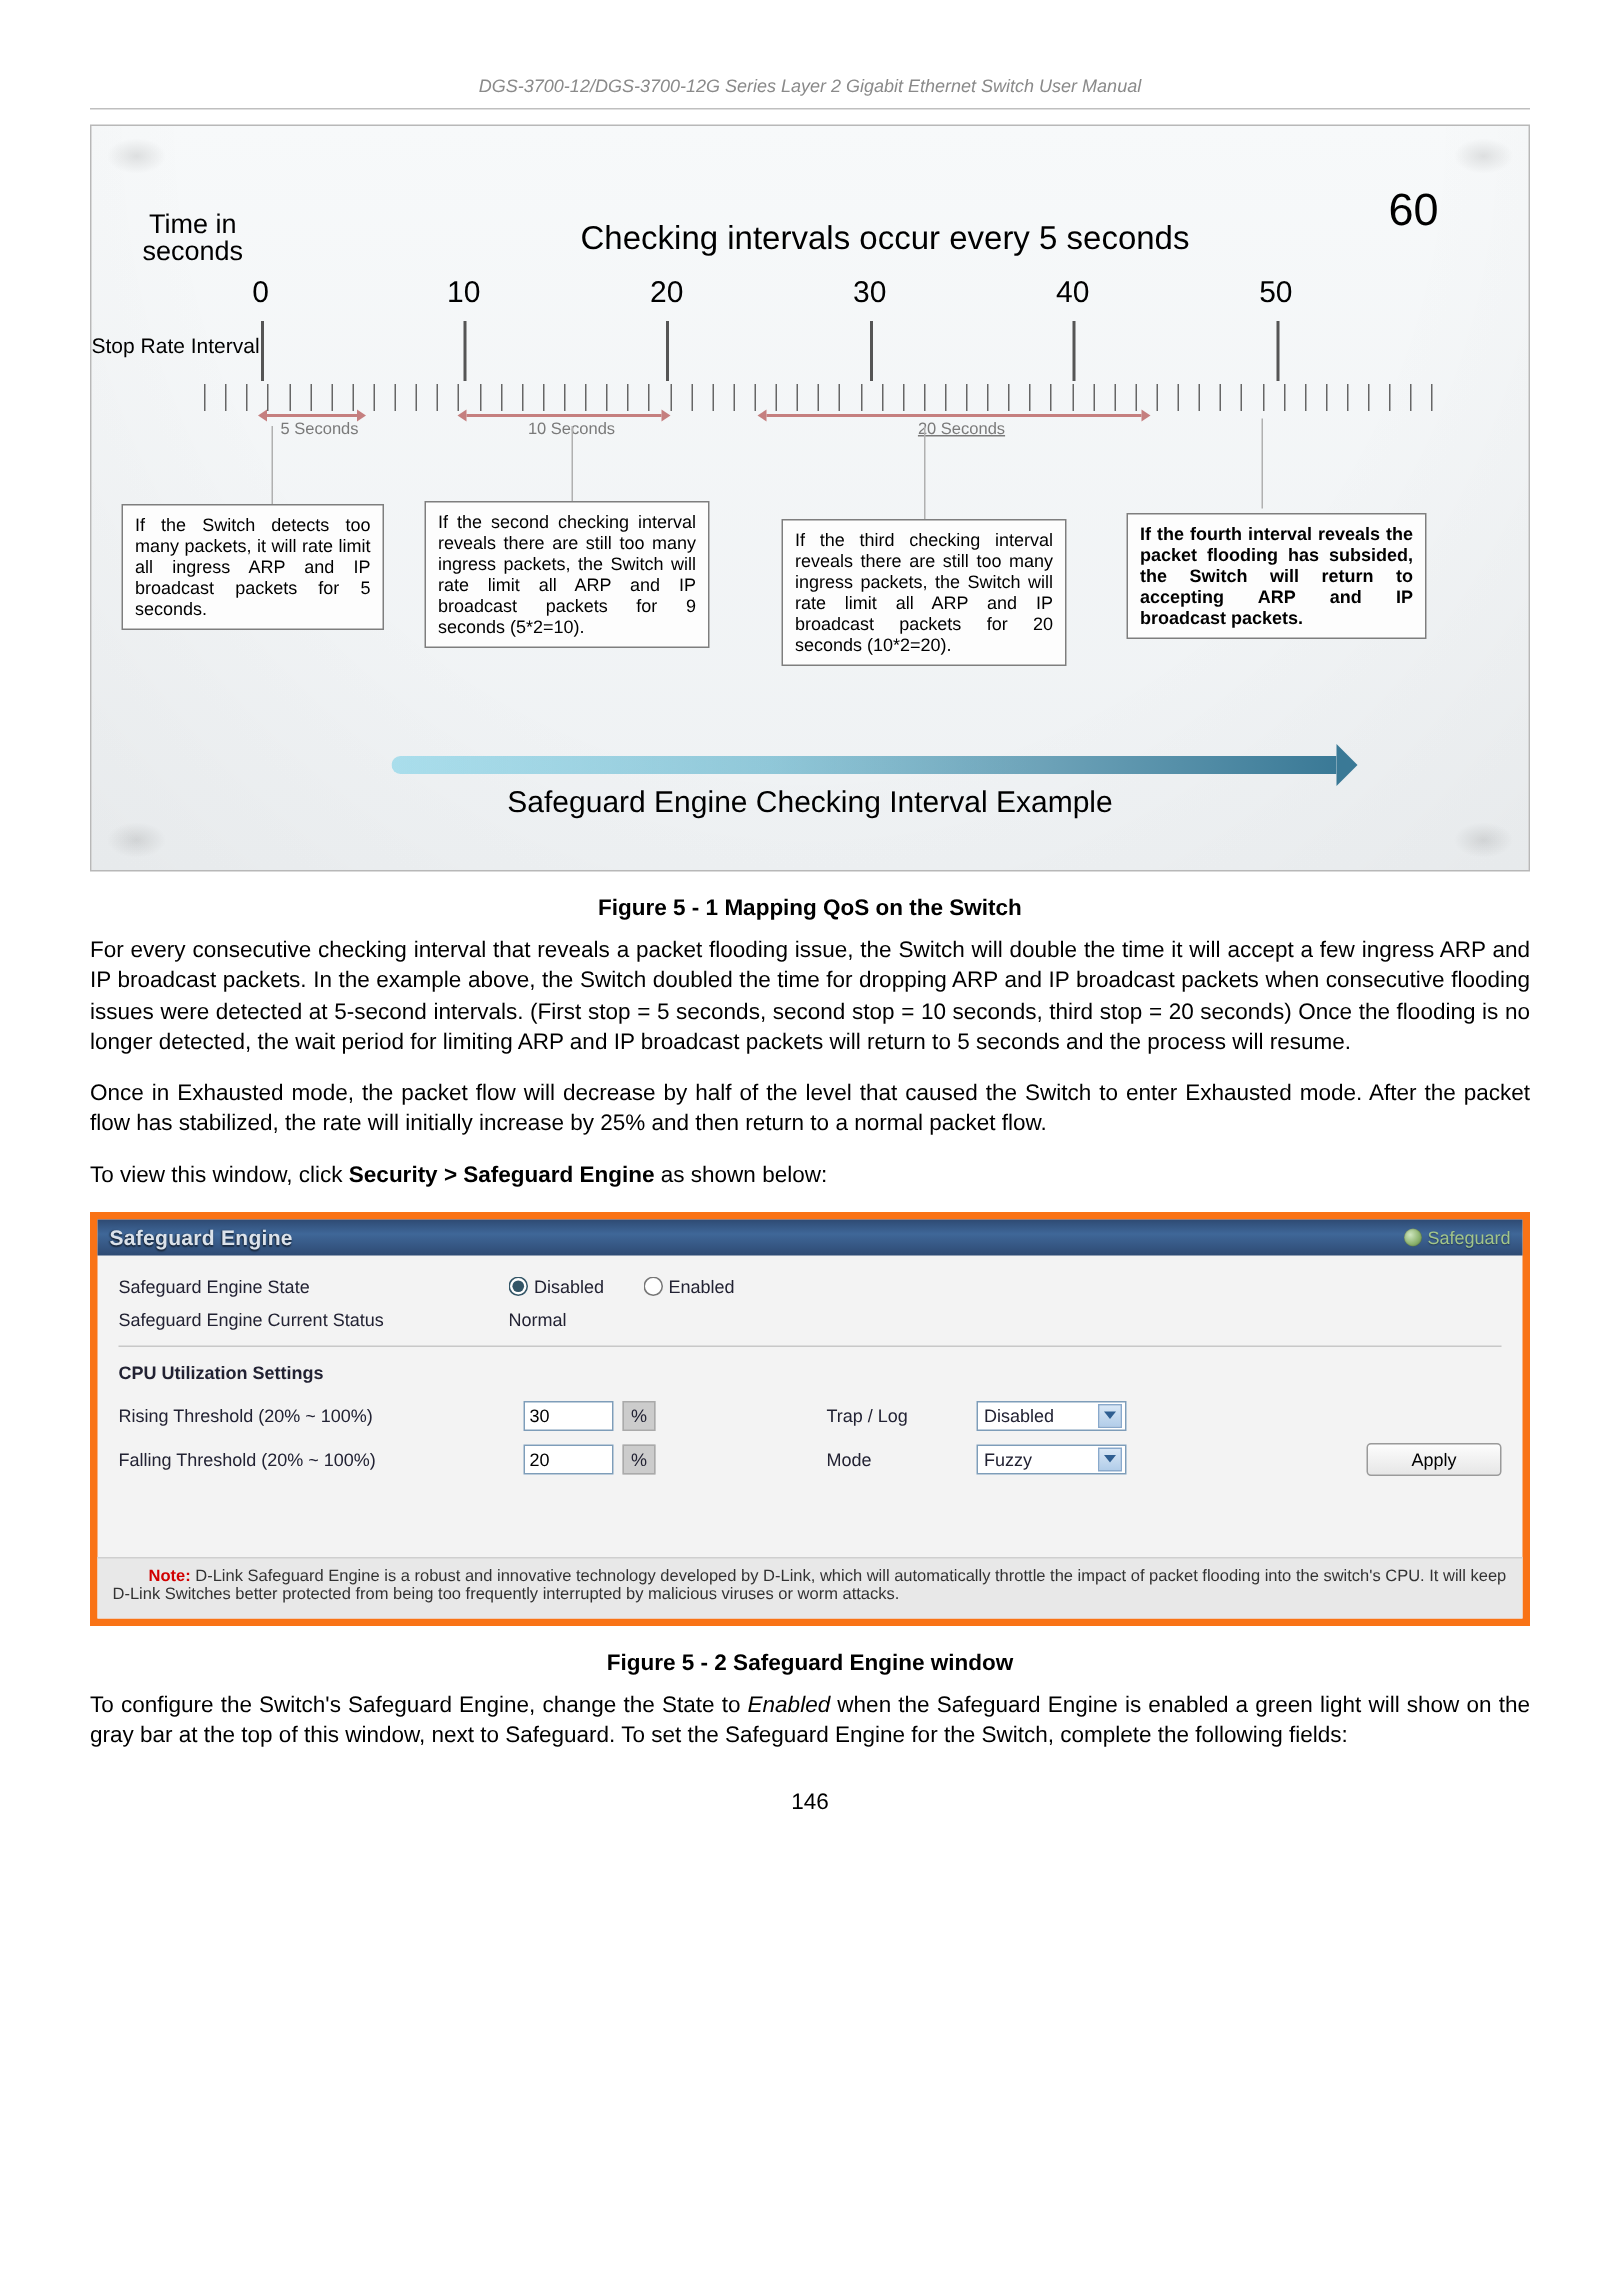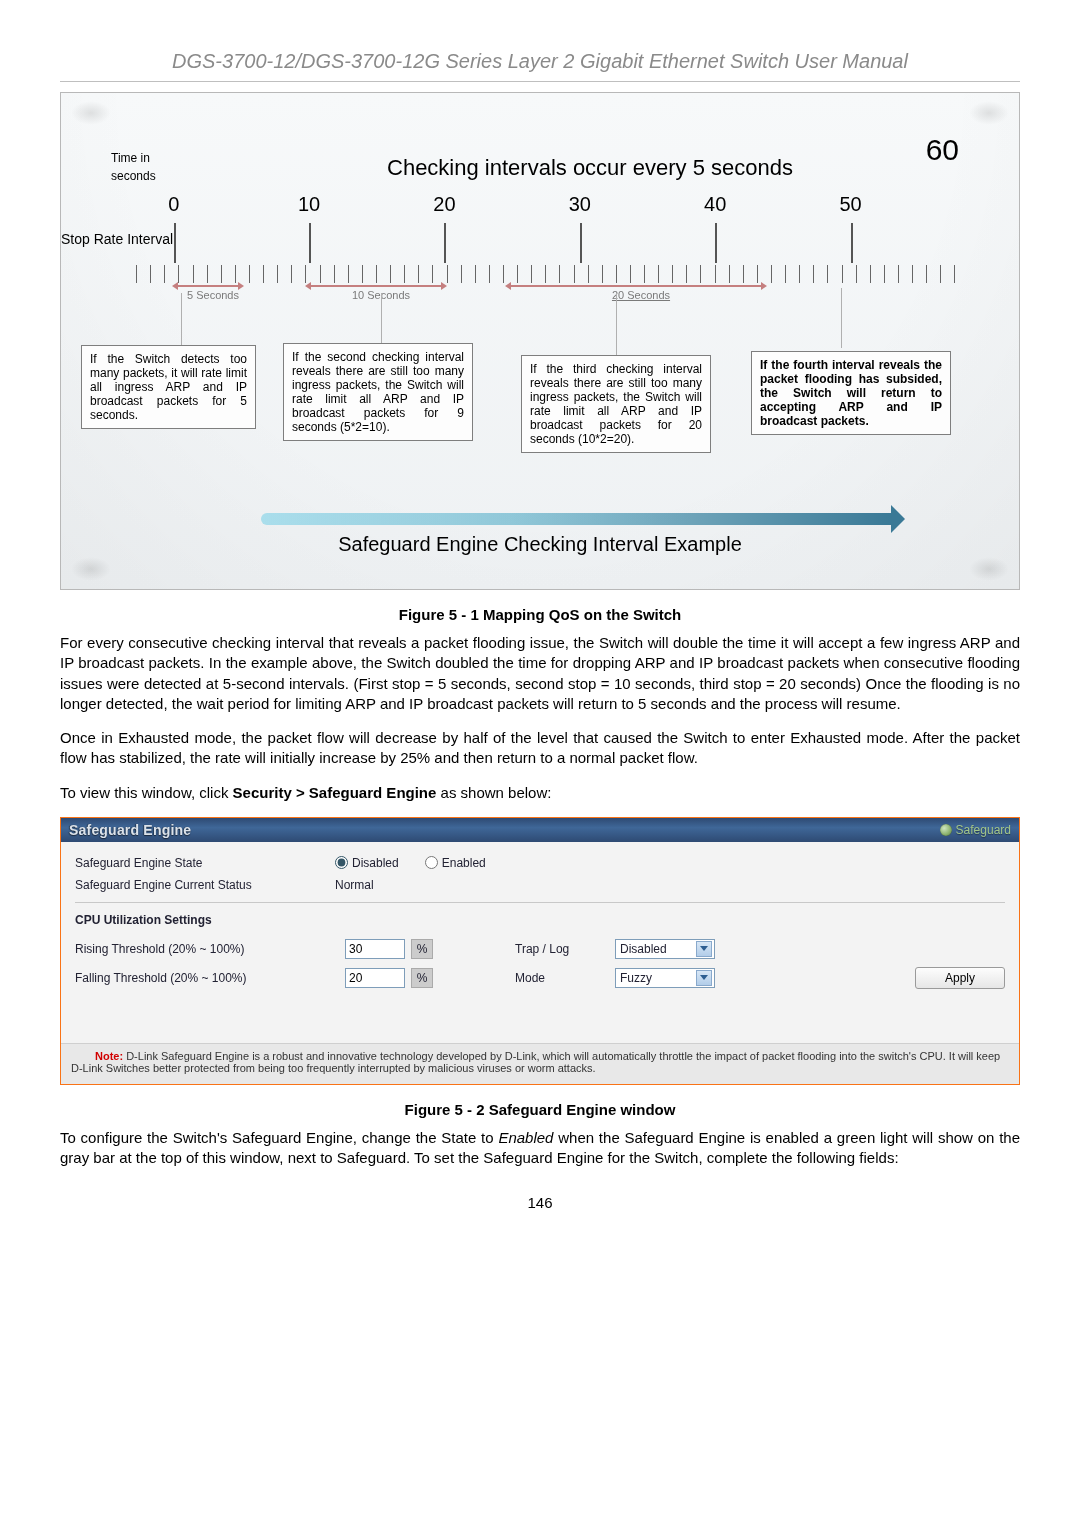--- a/index.html
+++ b/index.html
@@ -10,21 +10,21 @@
     color: #000;
     width: 1080px;
     margin: 0 auto;
     padding: 50px 60px 40px 60px;
   }
   
   .doc-head {
     text-align: center;
     font-style: italic;
     color: #8a8a8a;
-    font-size: 20px;
+    font-size: 12px;
     margin-bottom: 8px;
   }
   .doc-head-line {
     height: 1px;
     background: #bfbfbf;
     margin: 0 0 10px 0;
   }
   .diag1 {
     width: 100%;
     height: 498px;
@@ -38,22 +38,22 @@
     position: absolute; width: 40px; height: 24px; border-radius: 12px;
     background: radial-gradient(ellipse at center, rgba(0,0,0,.25), rgba(0,0,0,0) 70%);
     opacity: .4;
   }
   .d1-vig-tl { left: 10px; top: 8px; }
   .d1-vig-tr { right: 10px; top: 8px; }
   .d1-vig-bl { left: 10px; bottom: 8px; }
   .d1-vig-br { right: 10px; bottom: 8px; }
 
   .d1-time-lbl {
-    position: absolute; left: 50px; top: 56px;
-    font-size: 12px; line-height: 18px;
+    position: absolute; left: 34px; top: 56px;
+    font-size: 18px; text-align: center; line-height: 18px;
   }
   .d1-60 {
     position: absolute; right: 60px; top: 40px; font-size: 30px;
   }
   .d1-title {
     position: absolute; left: 180px; right: 80px; top: 62px;
     text-align: center; font-size: 22px;
   }
 
   .d1-axis {
@@ -122,21 +122,21 @@
   }
 
   .fig-cap { text-align: center; font-weight: bold; margin: 16px 0 10px 0; }
 
   .body-p {
     text-align: justify; margin-bottom: 14px; line-height: 1.35;
   }
 
   
   .panel {
-    border: 1px solid #f97316; background: #f3f3f3;
+    border: 5px solid #f97316; background: #f3f3f3;
   }
   .panel-head {
     height: 24px; position: relative;
     background: linear-gradient(#2e4a73, #3f6798 40%, #2e4a73);
     color: #dbe2ea; font-size: 14px; display: flex; align-items: center;
     padding: 0 8px;
   }
   .panel-head .left { font-weight: bold; letter-spacing: .2px;
     text-shadow: 0 1px 1px rgba(0,0,0,.5), -1px 0 1px rgba(0,0,0,.4); }
   .panel-head .right {
@@ -153,21 +153,21 @@
   .row { display: flex; align-items: center; margin-bottom: 8px; }
   .row .lbl { width: 260px; }
   .radio { display: inline-flex; align-items: center; gap: 4px; margin-right: 26px; }
   .radio input { accent-color: #356; }
   .hr { height: 1px; background: #c8c8c8; margin: 10px 0 10px 0; }
   .sec-head { font-weight: bold; margin: 4px 0 12px 0; font-size: 12px; }
   .util-row { display: flex; align-items: center; margin-bottom: 8px; gap: 10px; }
   .util-row .lbl { width: 260px; }
   .txtnum { width: 60px; height: 20px; border: 1px solid #7e9db9; background: #fff; font-size: 12px; padding: 1px 3px; }
   .pct { width: 22px; display: inline-block; background: #ccc; border: 1px solid #aaa; height: 20px; text-align: center; line-height: 18px; font-size: 12px; margin-left: -4px; }
-  .mid-lbl { margin-left: 72px; width: 90px; }
+  .mid-lbl { margin-left: 104px; width: 90px; }
   .sel {
     width: 100px; height: 20px; border: 1px solid #7e9db9; background: #fff;
     display: inline-flex; align-items: center; font-size: 12px; padding: 0 2px 0 4px;
     position: relative;
   }
   .sel .chev {
     margin-left: auto; width: 16px; height: 16px; border: 1px solid #89a9cc;
     background: linear-gradient(#d8e7f6, #b2cde9);
     display: flex; align-items: center; justify-content: center;
   }

